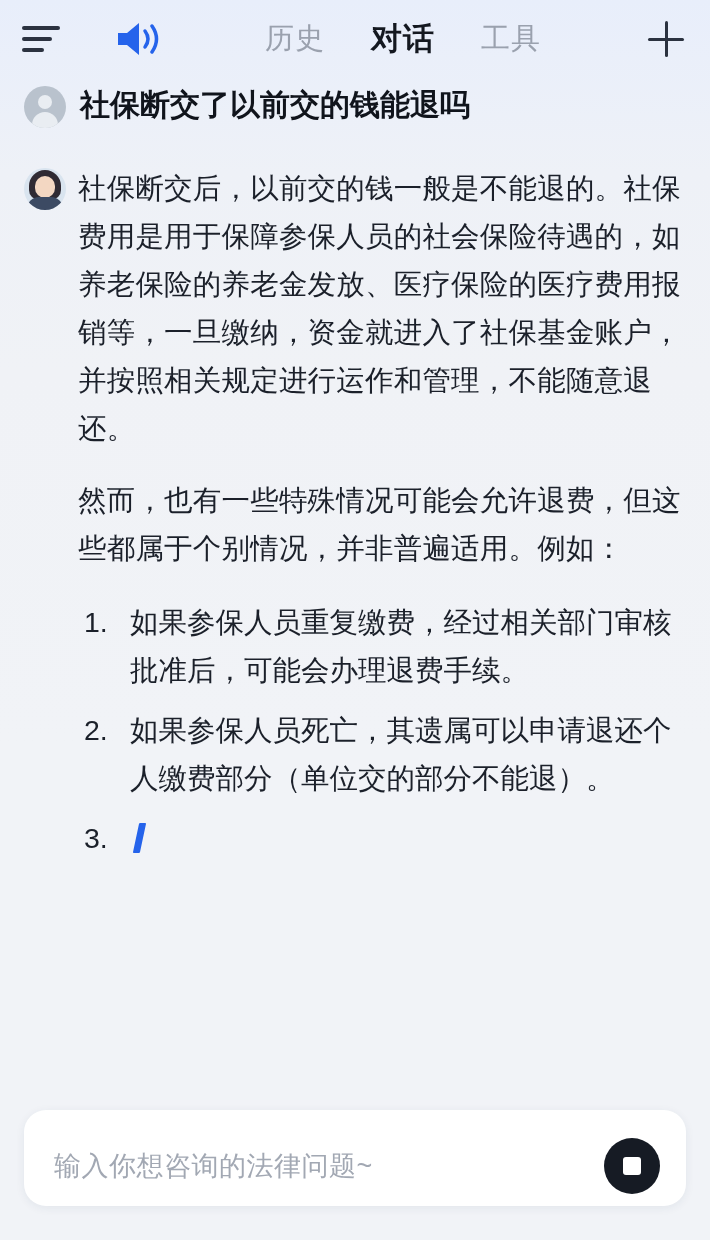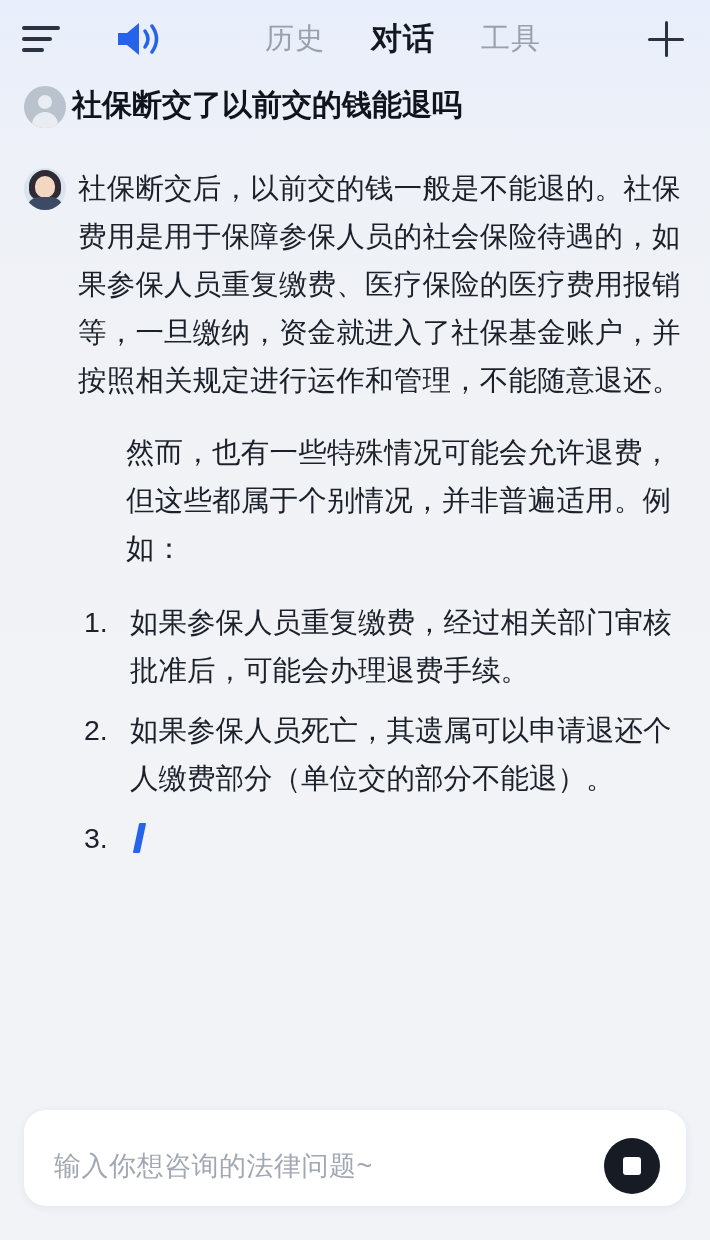--- a/index.html
+++ b/index.html
@@ -94,21 +94,21 @@
   
   .conversation {
     flex: 1;
     overflow: hidden;
     padding: 0 24px;
   }
 
   .user-row {
     display: flex;
     align-items: flex-start;
-    gap: 6px;
+    gap: 14px;
     padding-top: 4px;
   }
   .avatar {
     width: 42px;
     height: 42px;
     border-radius: 50%;
     flex: 0 0 42px;
     margin-top: 4px;
     overflow: hidden;
     position: relative;
@@ -163,21 +163,21 @@
   .bot-body {
     flex: 1;
     min-width: 0;
   }
   .para {
     font-size: 28.5px;
     line-height: 48px;
     color: #1b202a;
     letter-spacing: 0.2px;
   }
-  .para + .para { margin-top: 24px; margin-left: 48px; }
+  .para + .para { margin-top: 24px; }
 
   ol.answer-list {
     margin-top: 26px;
     padding-left: 0;
     list-style: none;
     counter-reset: li;
   }
   ol.answer-list li {
     counter-increment: li;
     position: relative;
@@ -281,21 +281,21 @@
       <div class="user-title">社保断交了以前交的钱能退吗</div>
     </div>
 
     <div class="bot-row">
       <div class="avatar bot">
         <div class="hair"></div>
           <div class="face"></div>
           <div class="body"></div>
       </div>
       <div class="bot-body">
-        <div class="para">社保断交后，以前交的钱一般是不能退的。社保费用是用于保障参保人员的社会保险待遇的，如果参保人员重复缴费、医疗保险的医疗费用报销等，一旦缴纳，资金就进入了社保基金账户，并按照相关规定进行运作和管理，不能随意退还。</div>
+        <div class="para">社保断交后，以前交的钱一般是不能退的。社保费用是用于保障参保人员的社会保险待遇的，如养老保险的养老金发放、医疗保险的医疗费用报销等，一旦缴纳，资金就进入了社保基金账户，并按照相关规定进行运作和管理，不能随意退还。</div>
         <div class="para">然而，也有一些特殊情况可能会允许退费，但这些都属于个别情况，并非普遍适用。例如：</div>
 
         <ol class="answer-list">
           <li><span>如果参保人员重复缴费，经过相关部门审核批准后，可能会办理退费手续。</span></li>
           <li><span>如果参保人员死亡，其遗属可以申请退还个人缴费部分（单位交的部分不能退）。</span></li>
           <li><span class="caret"></span></li>
         </ol>
       </div>
     </div>
 

